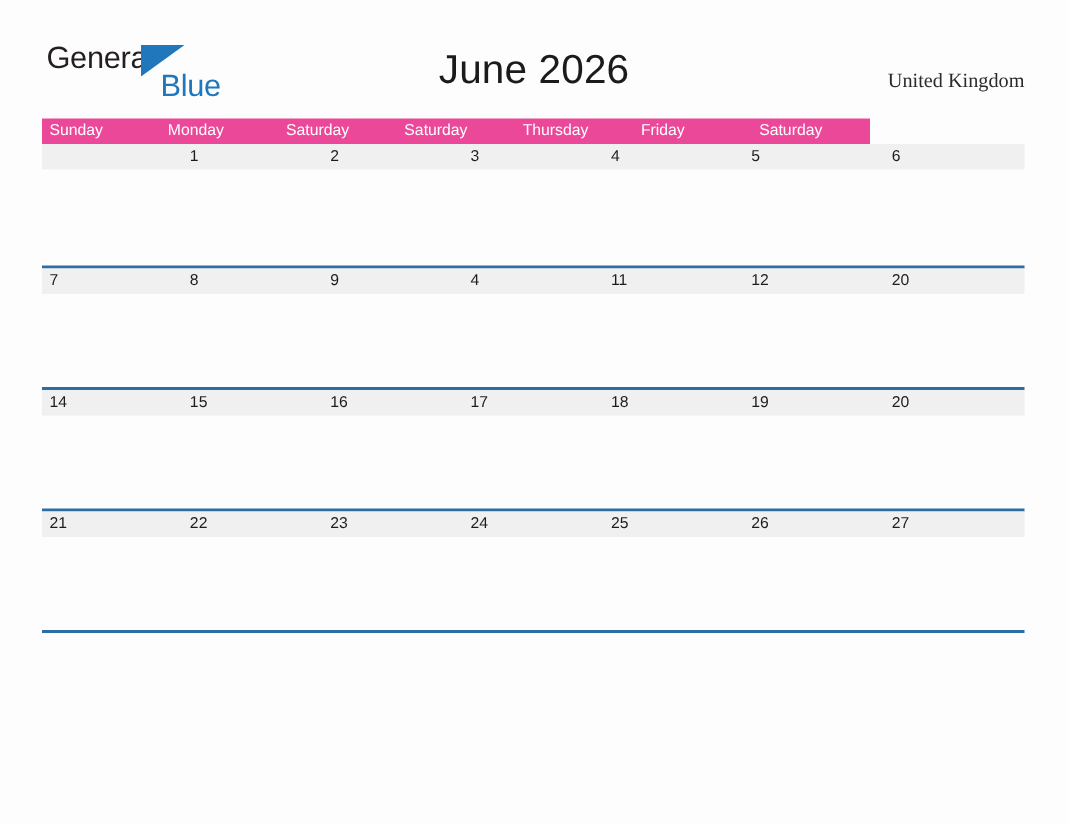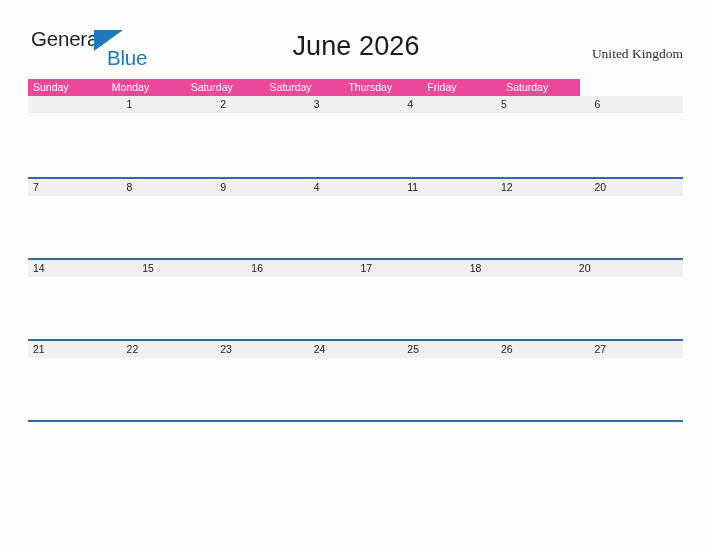--- a/index.html
+++ b/index.html
@@ -283,20 +283,23 @@
             <div class="day-cell">
               <span class="day-number">16</span>
             </div>
             <div class="day-cell">
               <span class="day-number">17</span>
             </div>
             <div class="day-cell">
               <span class="day-number">18</span>
             </div>
             <div class="day-cell">
+              <span class="day-number">19</span>
+            </div>
+            <div class="day-cell">
               <span class="day-number">20</span>
             </div>
           </div>
           <div class="event-layer">
             <div class="event-cell"></div>
             <div class="event-cell"></div>
             <div class="event-cell"></div>
             <div class="event-cell"></div>
             <div class="event-cell"></div>
             <div class="event-cell"></div>

